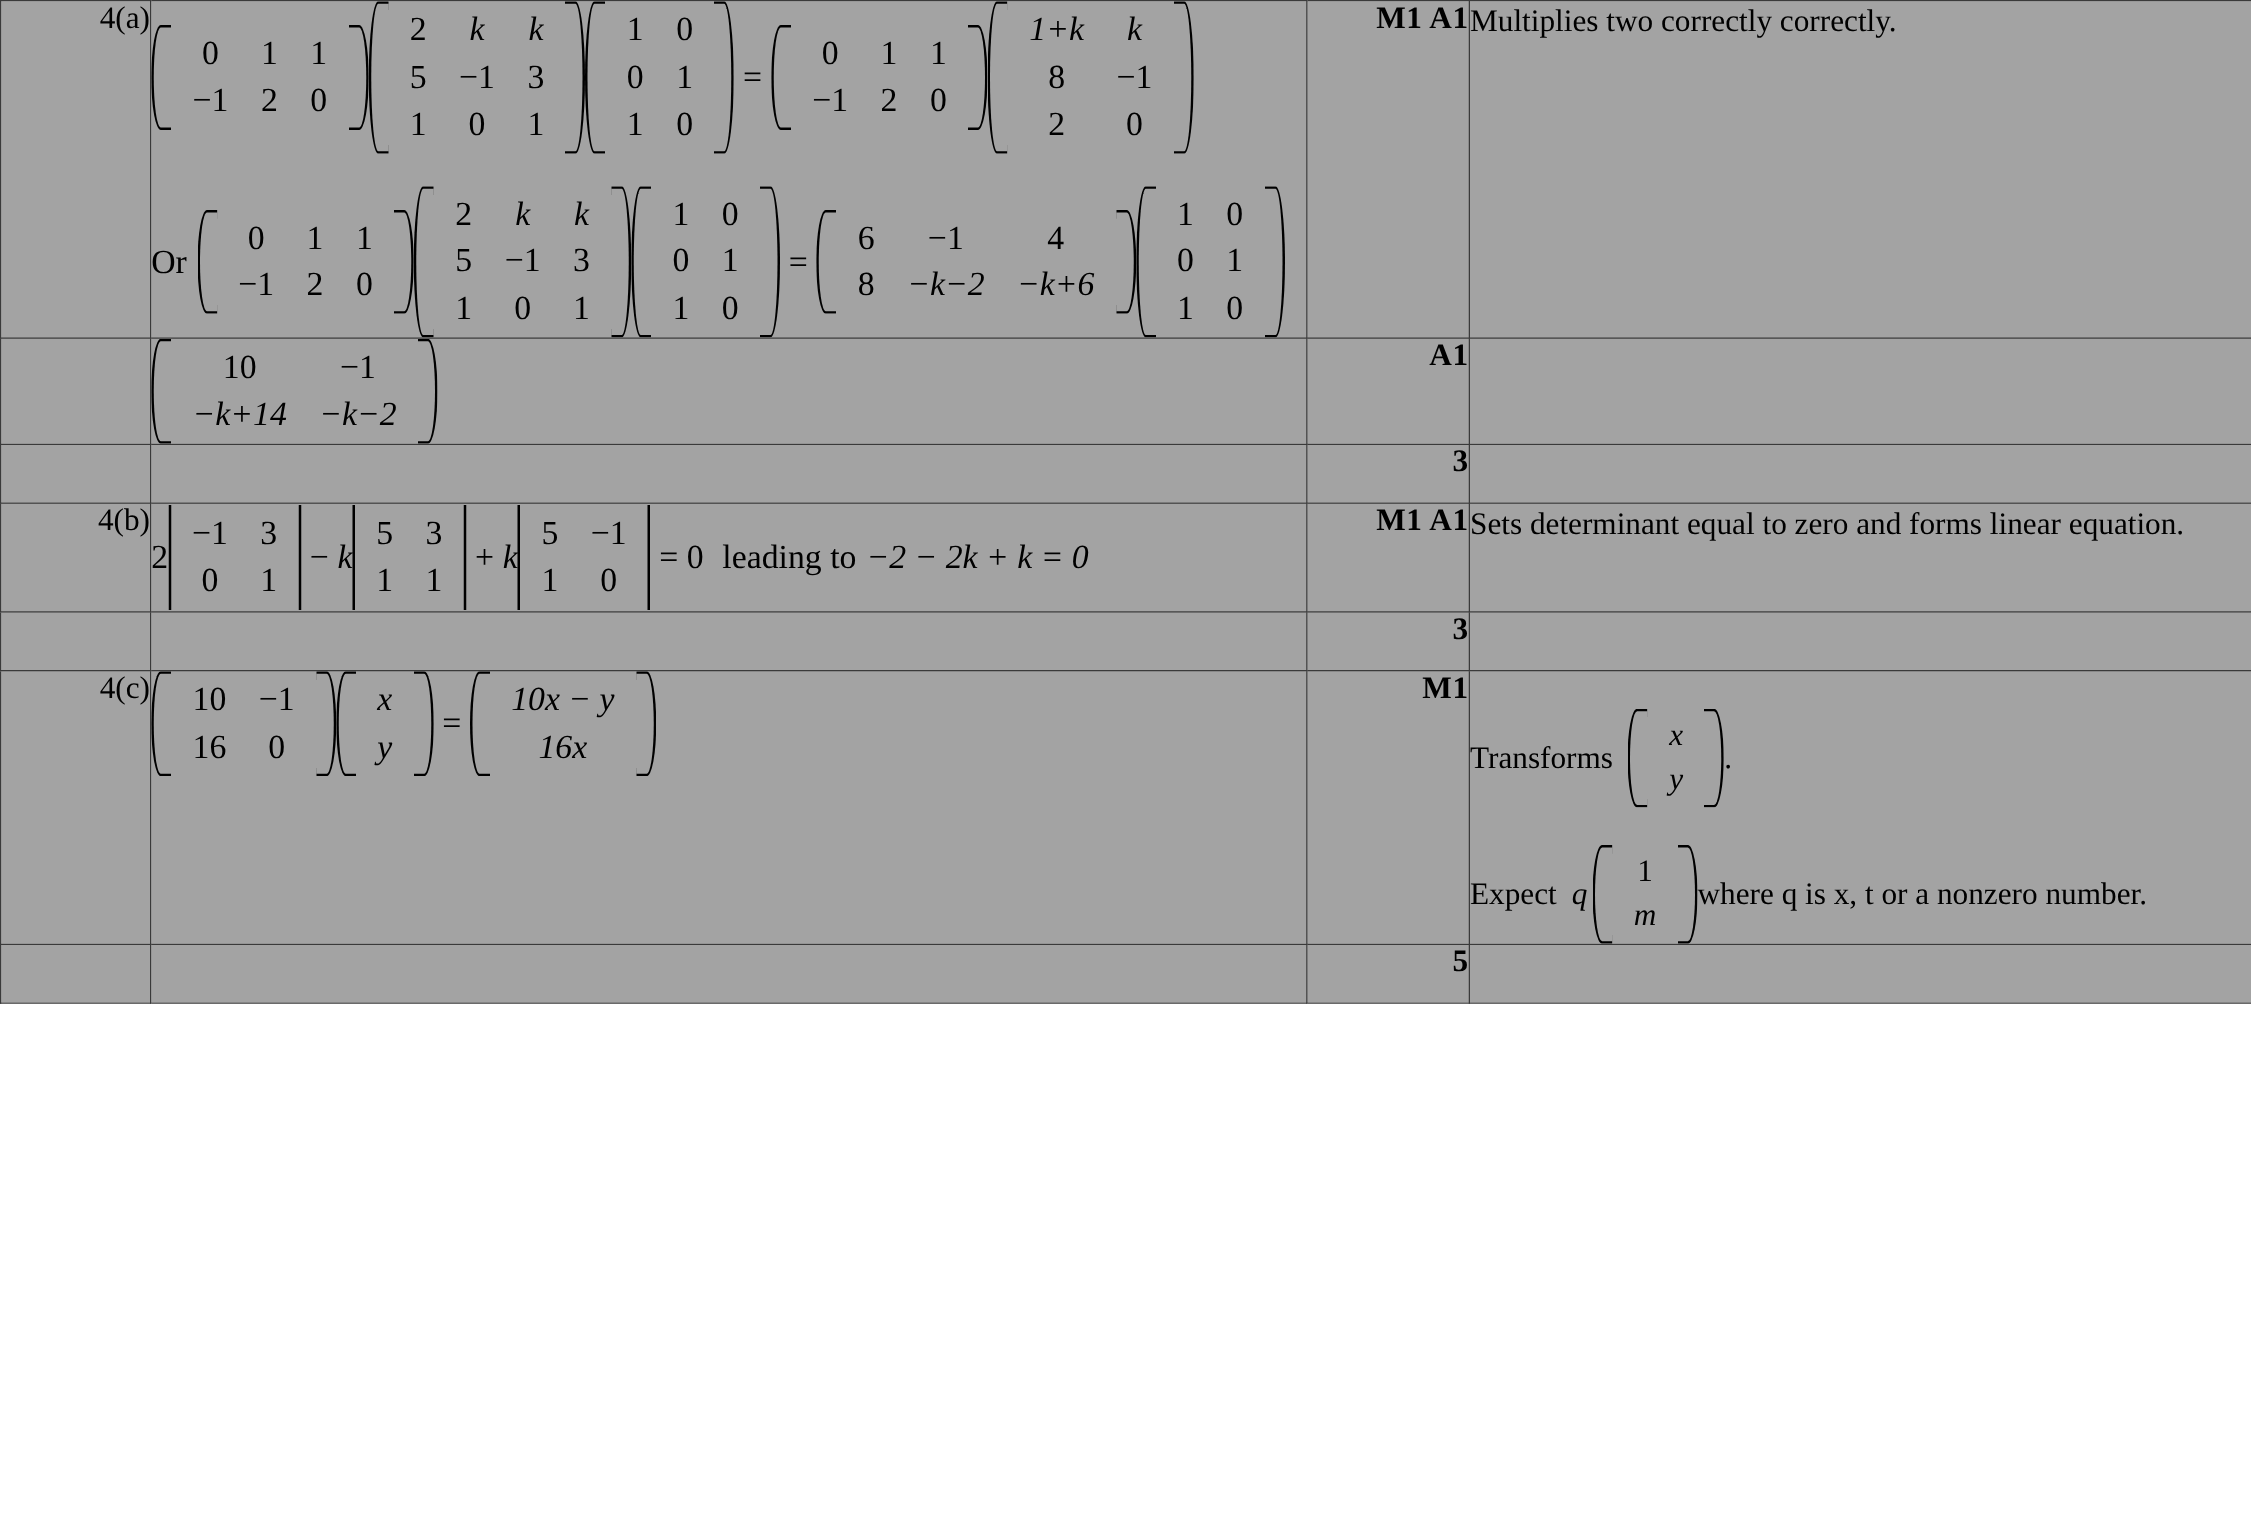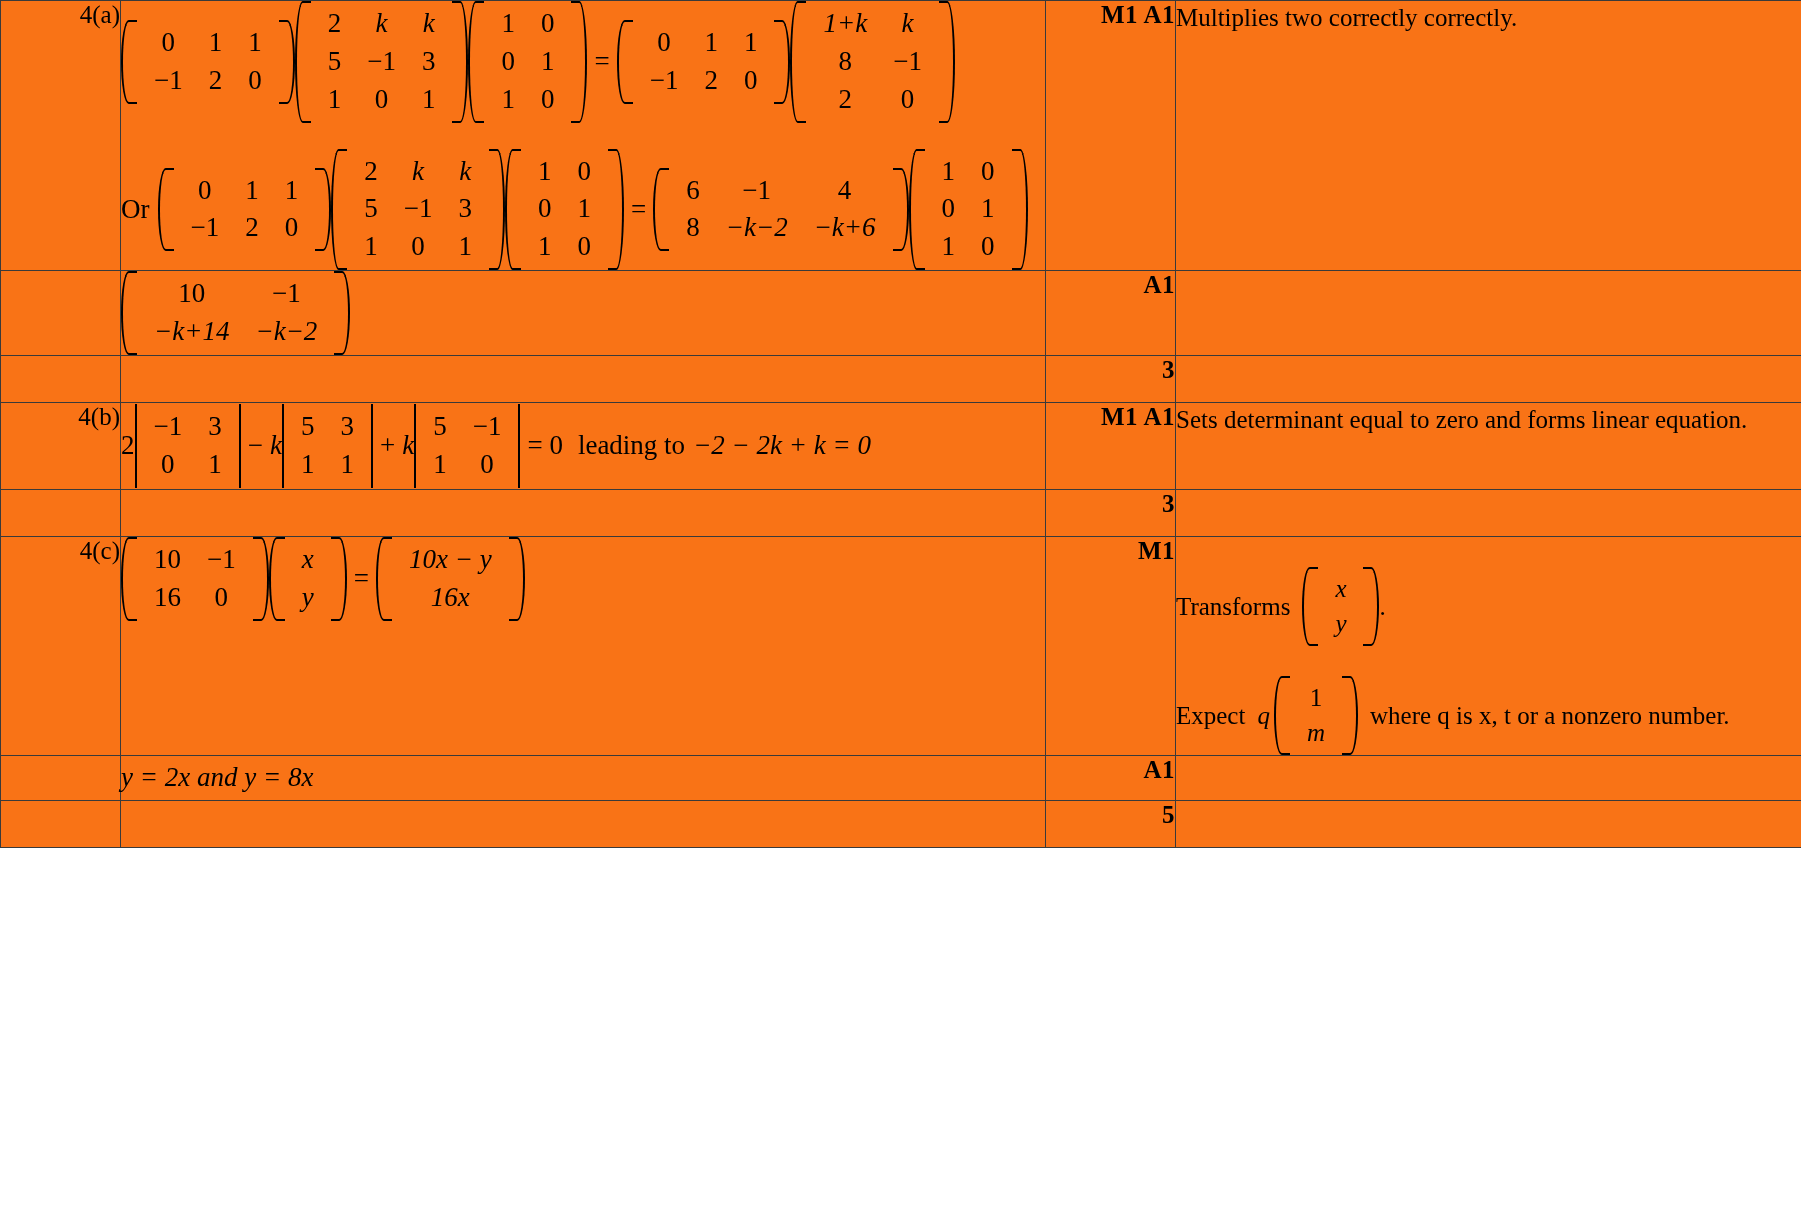--- a/index.html
+++ b/index.html
@@ -25,21 +25,21 @@
   table.ms {
     border-collapse: collapse;
     width: 1801px;
     table-layout: fixed;
   }
 
   table.ms td {
     border: 1.5px solid #3a3a3a;
     vertical-align: top;
     padding: 0;
-    background: #f97316;
+    background: #a3a3a3;
   }
 
   
   .col-q    { width: 120px; }
   .col-work { width: 925px; }
   .col-mark { width: 130px; }
   .col-note { width: 626px; }
 
   .cell-pad      { padding: 10px 14px 10px 18px; }
   .cell-pad-note { padding: 12px 16px 12px 14px; }
@@ -457,37 +457,27 @@
         <span>Expect</span>
         <span class="it" style="padding:0 4px 0 12px">q</span>
         <span class="matrix">
           <span class="paren l"></span>
           <span class="mgrid" style="grid-template-columns:auto">
             <span style="font-size:25px">1</span>
             <span class="it" style="font-size:25px">m</span>
           </span>
           <span class="paren r"></span>
         </span>
-        <span style="padding-left:12px">where q is x, t or a nonzero number.</span>
-      </div>
-    </td>
-  </tr>
-
-
-
-  <tr>
-    <td class="qlabel"></td>
-    <td class="cell-pad work">
-      <div class="midline it">y = 2x  and  y = 8x</div>
-    </td>
-    <td class="mark">A1</td>
-    <td class="cell-pad-note note">
-      <p></p>
-    </td>
-  </tr>
+        <span style="">where q is x, t or a nonzero number.</span>
+      </div>
+    </td>
+  </tr>
+
+
+
 
   <tr>
     <td class="qlabel"></td>
     <td class="cell-pad blank-row-cell"></td>
     <td class="mark">5</td>
     <td class="cell-pad-note note">
       <p></p>
     </td>
   </tr>
 

